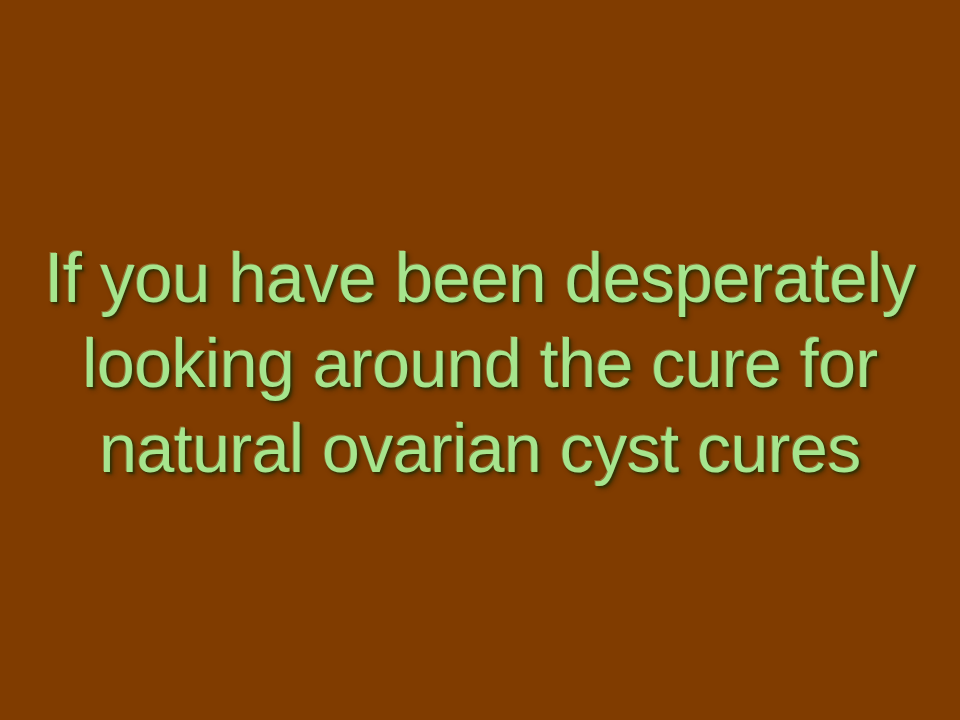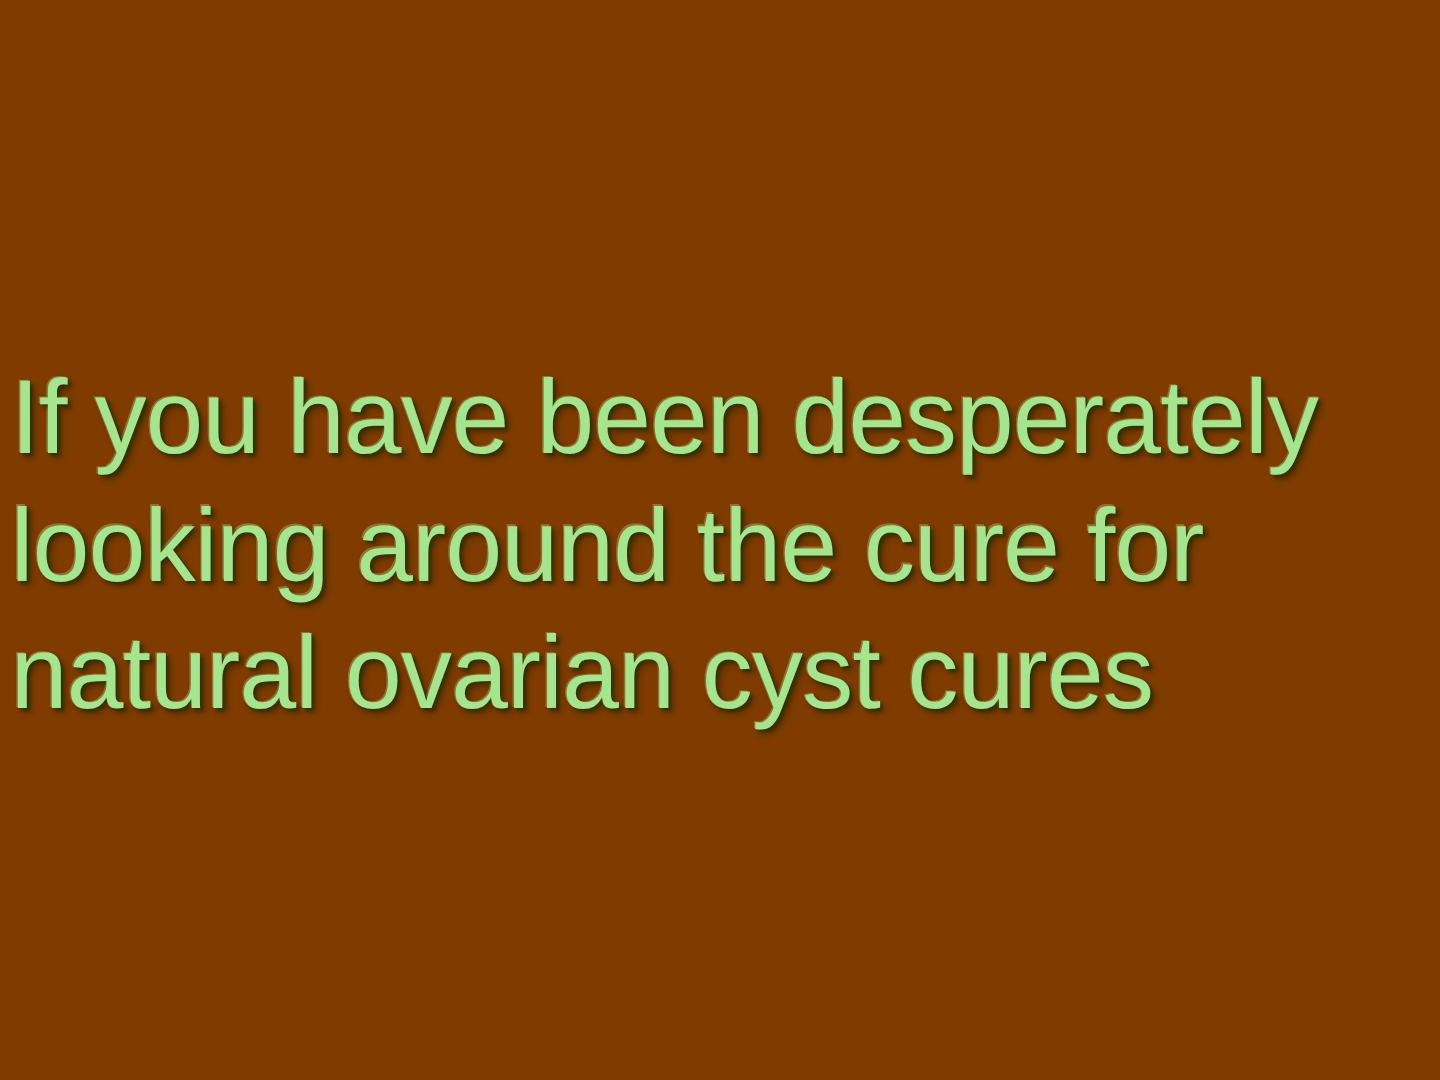--- a/index.html
+++ b/index.html
@@ -16,21 +16,21 @@
     background: #803c00;
     font-family: "Liberation Sans", "DejaVu Sans", sans-serif;
   }
 
   
   #caption-block {
     position: absolute;
     left: 0;
     right: 0;
     top: 236px;
-    text-align: left;
+    text-align: center;
   }
 
   .caption-line {
     display: block;
     color: #a6e58d;
     font-size: 68px;
     line-height: 85px;
     font-weight: 400;
     letter-spacing: -0.5px;
     white-space: nowrap;

